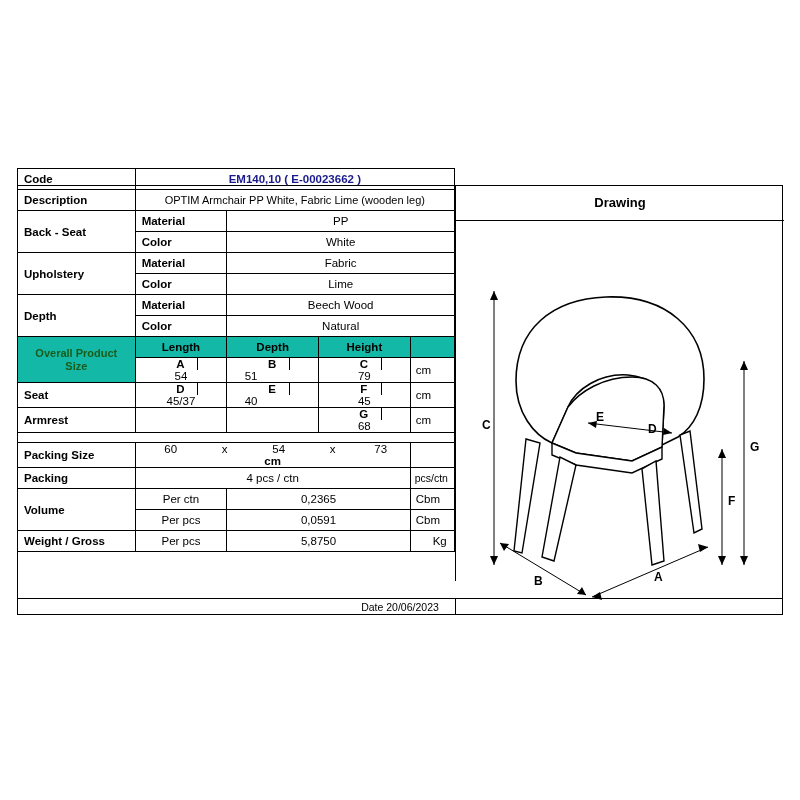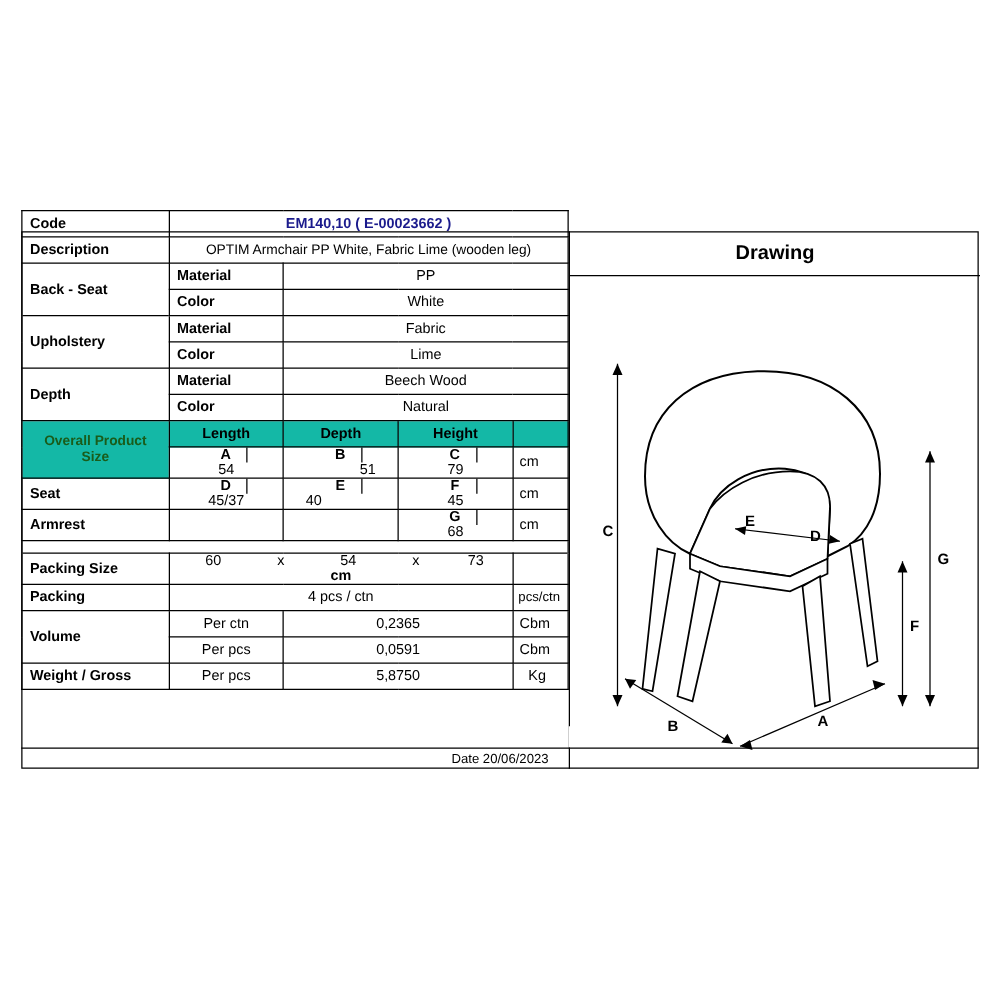--- a/index.html
+++ b/index.html
@@ -74,21 +74,21 @@
     border-left: 1.5px solid #000;
   }
   .drawtitle {
     position: absolute;
     top: 0;
     left: 0;
     width: 328px;
     height: 36px;
     line-height: 36px;
     text-align: center;
-    font-size: 16px;
+    font-size: 13px;
     font-weight: bold;
     border-bottom: 1px solid #000;
     box-sizing: border-box;
   }
   .drawsvg {
     position: absolute;
     top: 36px;
     left: 0;
   }
   
@@ -164,21 +164,21 @@
       <td class="lbl ctr yellow" colspan="1" style="width:92px">Length</td>
       <td class="lbl ctr yellow" colspan="1" style="width:92px">Depth</td>
       <td class="lbl ctr yellow" colspan="1" style="width:92px">Height</td>
       <td class="yellow" style="width:44px"></td>
     </tr>
     <tr>
       <td class="ctr" style="padding:0">
         <span style="display:inline-block;width:34px;text-align:center;font-weight:bold;border-right:1px solid #000;">A</span><span style="display:inline-block;width:56px;text-align:center">54</span>
       </td>
       <td class="ctr" style="padding:0">
-        <span style="display:inline-block;width:34px;text-align:center;font-weight:bold;border-right:1px solid #000;">B</span><span style="display:inline-block;width:56px;text-align:right">51</span>
+        <span style="display:inline-block;width:34px;text-align:center;font-weight:bold;border-right:1px solid #000;">B</span><span style="display:inline-block;width:56px;text-align:left">51</span>
       </td>
       <td class="ctr" style="padding:0">
         <span style="display:inline-block;width:34px;text-align:center;font-weight:bold;border-right:1px solid #000;">C</span><span style="display:inline-block;width:56px;text-align:center">79</span>
       </td>
       <td style="padding-left:5px">cm</td>
     </tr>
     <tr>
       <td class="lbl">Seat</td>
       <td class="ctr" style="padding:0">
         <span style="display:inline-block;width:34px;text-align:center;font-weight:bold;border-right:1px solid #000;">D</span><span style="display:inline-block;width:56px;text-align:center">45/37</span>
@@ -229,21 +229,21 @@
     </tr>
     <tr>
       <td class="ctr">Per pcs</td>
       <td class="ctr" colspan="2">0,0591</td>
       <td style="padding-left:5px">Cbm</td>
     </tr>
     <tr>
       <td class="lbl">Weight / Gross</td>
       <td class="ctr">Per pcs</td>
       <td class="ctr" colspan="2">5,8750</td>
-      <td style="padding-left:12px">Kg</td>
+      <td style="padding-left:22px">Kg</td>
     </tr>
   </tbody>
     </table>
 
   <div class="drawpanel">
     <div class="drawtitle">Drawing</div>
     <svg class="drawsvg" width="328" height="394" viewBox="0 0 328 394">
 
       <path d="M70 218 L58 330 L66 332 L84 222 Z" fill="#ffffff" stroke="#000" stroke-width="1.4"></path>
 

